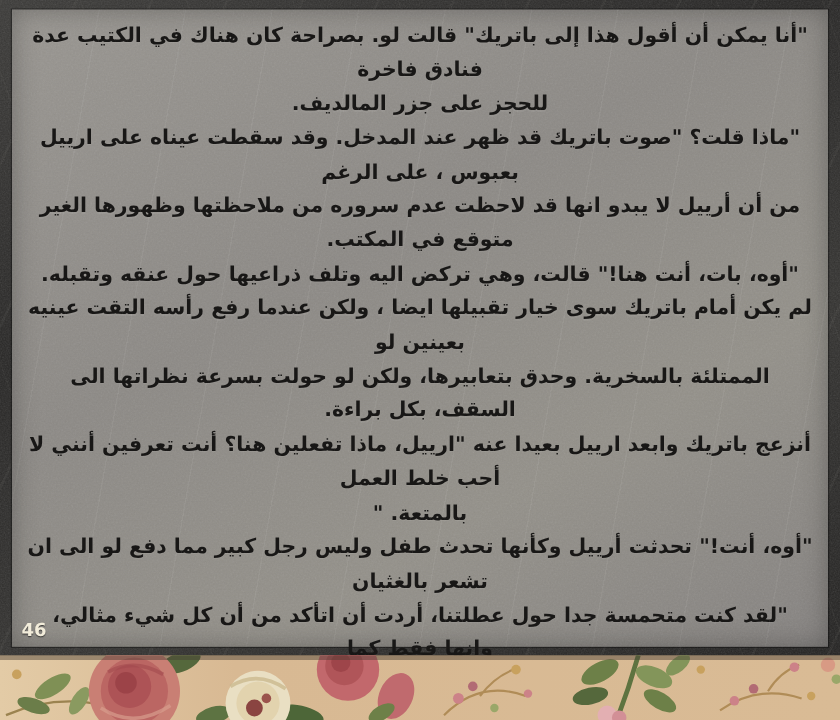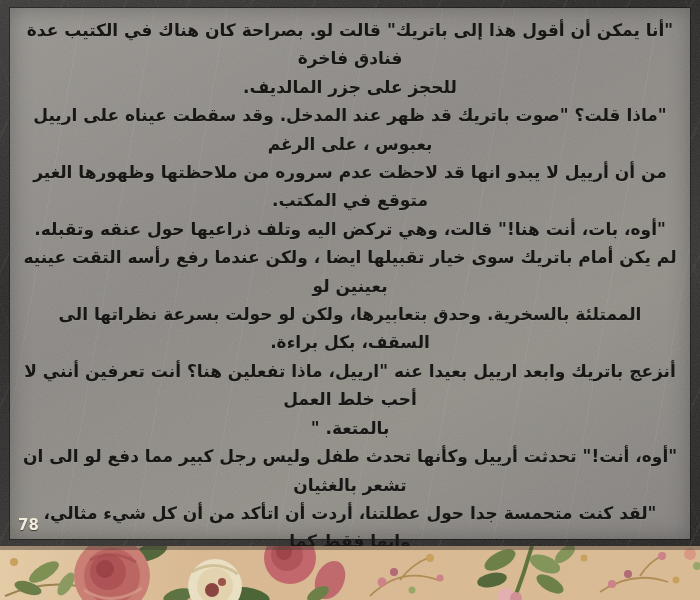--- a/index.html
+++ b/index.html
@@ -93,21 +93,21 @@
 بالمتعة. "
 "أوه، أنت!" تحدثت أرييل وكأنها تحدث طفل وليس رجل كبير مما دفع لو الى ان تشعر بالغثيان
 "لقد كنت متحمسة جدا حول عطلتنا، أردت أن اتأكد من أن كل شيء مثالي، وانها فقط كما
 اريدها" قالت "بات، لقد حجزت الفندق الخاطئ!"
 "أنت تعنين لو" قال باتريك، بتقطيب.
 "أيا كانت" أومأت ارييل كما لو ان لو غير مهمة "أوه، بات، من فضلك، من فضلك، من فضلك قل
 لها ان تحجز على شاطئ كانداراي! سوف أكون سعيدة جدا بذلك " كانت تتشبث برفق بذراعه،
 وتحدق في وجهه بعيونها الزرقاء الكبيرة "سأحبك الى الأبد! "
 اوه. انه خطأ كبير، هذا ما تعتقده لو، وهي تشاهد بتردد هذا العرض. حتى ارييل لم يكن غائب عنها
 التغيير الذي ظهر في وجه باتريك.</div>
-      <div class="page-number">78</div>
+      <div class="page-number">46</div>
     </div>
   </div>
 
   <svg class="floral" viewBox="0 0 700 54" preserveAspectRatio="none" aria-hidden="true">
     <defs>
       <linearGradient id="fbg" x1="0" y1="0" x2="1" y2="0">
         <stop offset="0" stop-color="#e3cba6"></stop>
         <stop offset="0.28" stop-color="#d8b993"></stop>
         <stop offset="1" stop-color="#d9bb95"></stop>
       </linearGradient>

